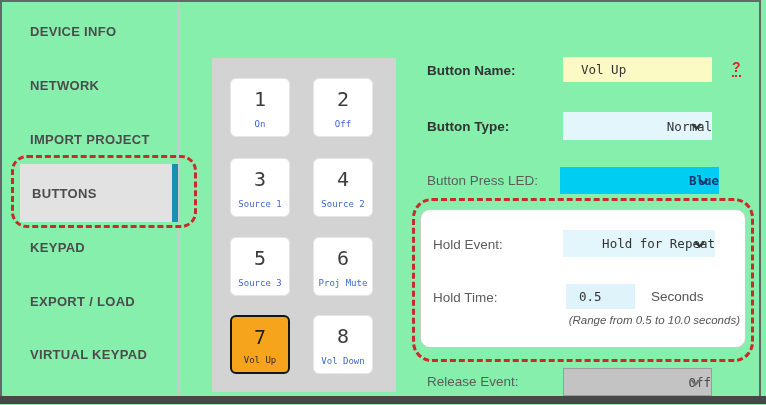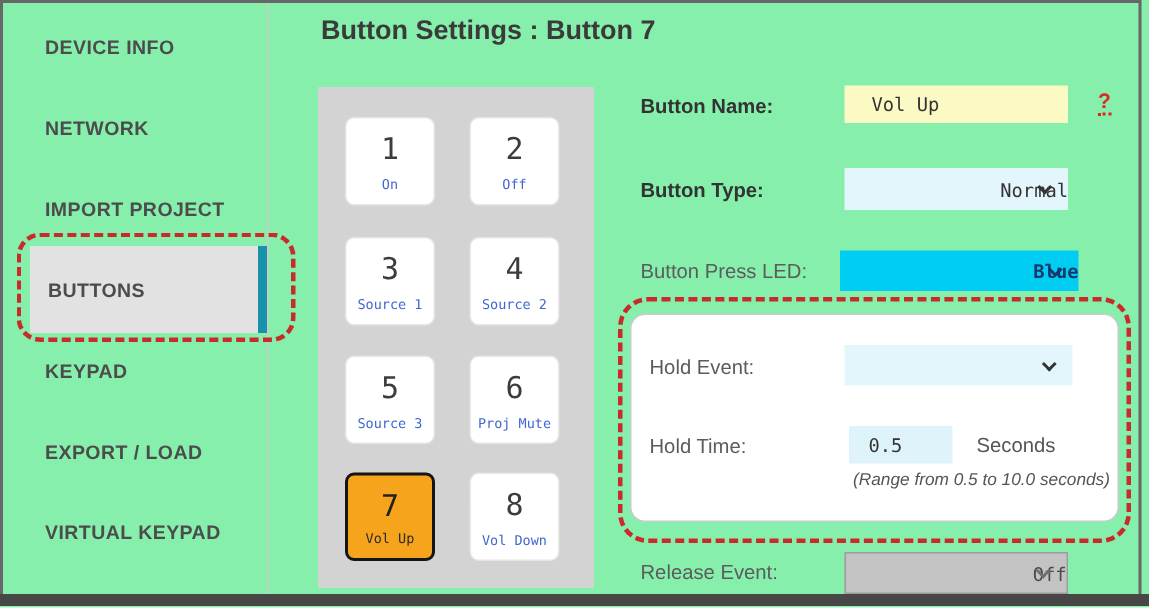--- a/index.html
+++ b/index.html
@@ -132,21 +132,20 @@
       <span class="nav-label">BUTTONS</span>
       <span class="teal-bar"></span>
     </div>
     <div class="callout callout-sidebar"></div>
 
     <div class="nav-item" style="top:240px">KEYPAD</div>
     <div class="nav-item" style="top:294px">EXPORT / LOAD</div>
     <div class="nav-item" style="top:347px">VIRTUAL KEYPAD</div>
   </div>
 
-  <div class="page-title">Button Settings : Button 7</div>
 
   <div class="keypad-panel">
     <div class="kp-btn" style="left:18px;top:20px">
       <span class="kp-num">1</span>
       <span class="kp-lbl">On</span>
     </div>
     <div class="kp-btn" style="left:101px;top:20px">
       <span class="kp-num">2</span>
       <span class="kp-lbl">Off</span>
     </div>
@@ -192,20 +191,21 @@
     <div class="sel sel-led">
       <span>Blue</span>
       <span class="chev"></span>
     </div>
 
     <div class="group-box"></div>
     <div class="callout callout-hold"></div>
 
     <div class="f-label" style="left:433px;top:237px">Hold Event:</div>
     <div class="sel sel-hold">
+      <span>Hold for Repeat</span>
       <span class="chev"></span>
     </div>
 
     <div class="f-label" style="left:433px;top:290px">Hold Time:</div>
     <input class="text-input time-input" type="text" value="0.5" style="">
     <div class="seconds-txt">Seconds</div>
     <div class="range-note">(Range from 0.5 to 10.0 seconds)</div>
 
     <div class="f-label" style="top:374px">Release Event:</div>
     <div class="sel sel-release">

